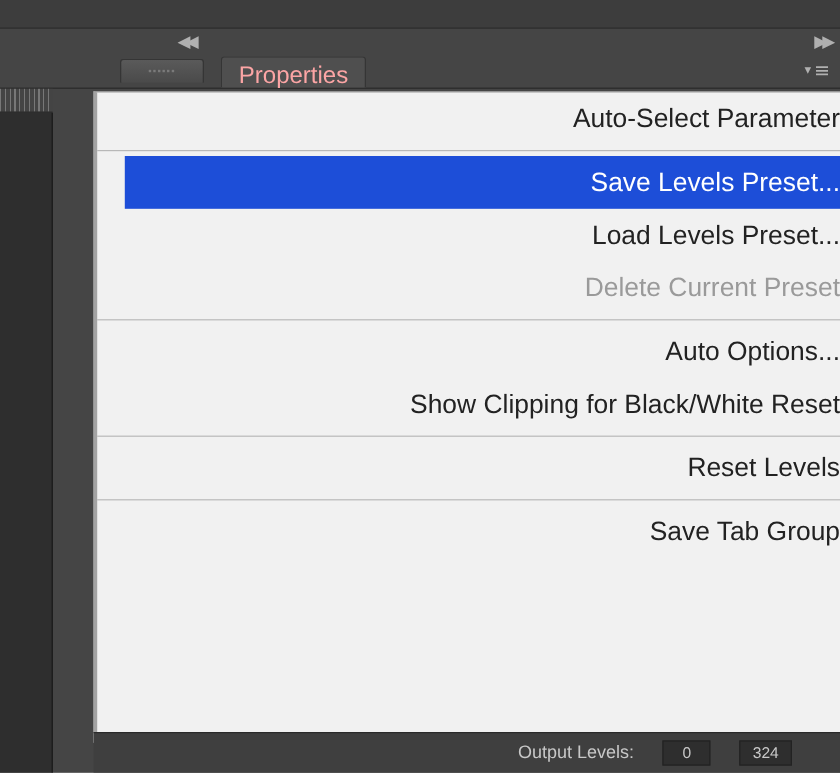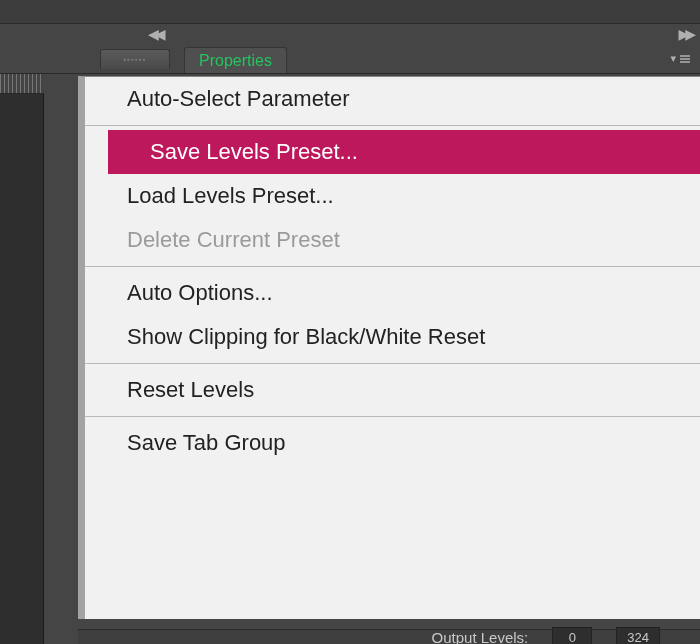--- a/index.html
+++ b/index.html
@@ -70,22 +70,22 @@
     .properties-tab {
       position: absolute;
       left: 184px;
       top: 1px;
       height: 26px;
       padding: 4px 14px;
       background: #4f4f4f;
       border: 1px solid #353535;
       border-bottom: none;
       border-radius: 3px 3px 0 0;
-      color: #22c55e;
-      font-size: 16px;
+      color: #fca5a5;
+      font-size: 20px;
     }
     .panel-menu-btn {
       position: absolute;
       right: 8px;
       top: 6px;
       color: #b0b0b0;
       font-size: 11px;
       cursor: pointer;
       display: flex;
       align-items: center;
@@ -111,49 +111,50 @@
       background: #2e2e2e;
       border-right: 1px solid #1a1a1a;
     }
     .context-menu {
       position: absolute;
       left: 78px;
       top: 76px;
       right: 0;
       bottom: 25px;
       background: #f1f1f1;
-      border-left: 7px solid #a3a3a3;
+      border-left: 3px solid #a3a3a3;
       border-top: 1px solid #888;
+      text-align: right;
     }
     .menu-item {
       padding: 9px 0 9px 42px;
       font-size: 22px;
       color: #222;
       cursor: pointer;
     }
     .menu-item.selected {
-      background: #be185d;
+      background: #1d4ed8;
       color: #ffffff;
       margin-left: 23px;
     }
     .menu-item.disabled {
       color: #9a9a9a;
       cursor: default;
     }
     .menu-sep {
       height: 1px;
       background: #b8b8b8;
       margin: 4px 0;
     }
     .bottom-bar {
       position: absolute;
       left: 78px;
       right: 0;
       bottom: 0;
-      height: 15px;
+      height: 34px;
       background: #3f3f3f;
       border-top: 1px solid #2a2a2a;
       display: flex;
       align-items: center;
       justify-content: flex-end;
       padding-right: 40px;
       gap: 24px;
     }
     .bottom-label {
       color: #c8c8c8;

